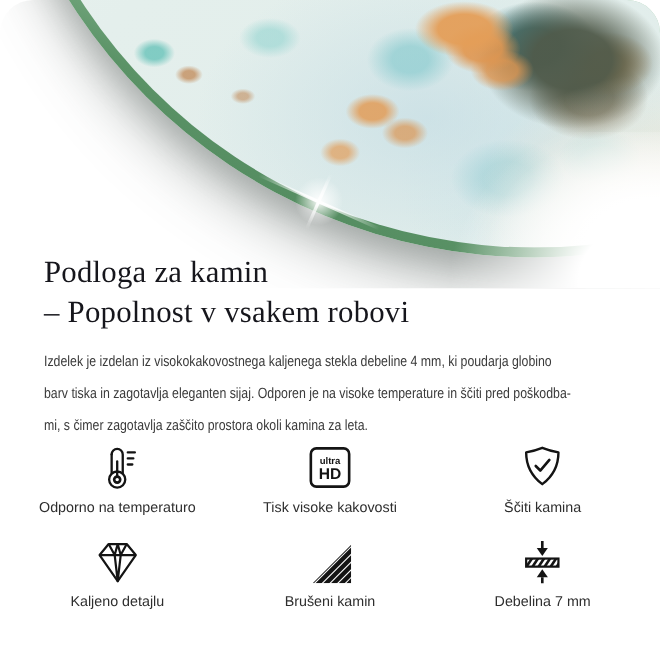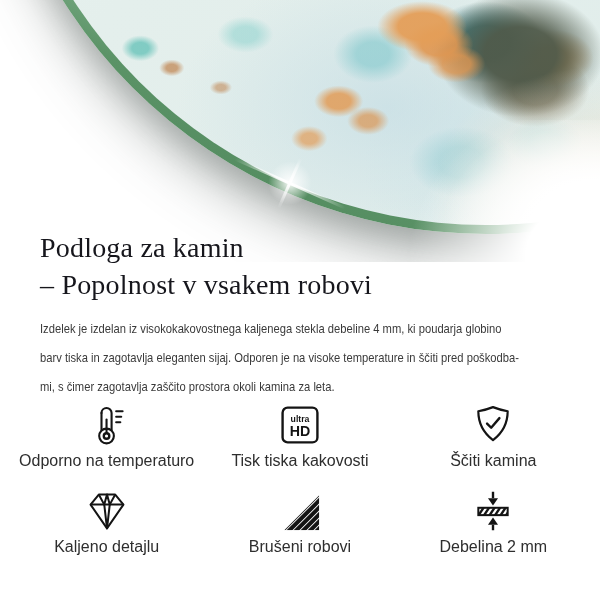--- a/index.html
+++ b/index.html
@@ -1,18 +1,19 @@
 <!DOCTYPE html>
 <html style="--background: #ffffff; --heading-text: #16161c; --body-text: #3a3a3a; --label-text: #2e2e2e; --icon-stroke: #141414; --glass-edge-green: #417a4e; --glass-edge-light: #cfe9d4; --marble-teal: #8fcdc7; --marble-blue: #b9d8e6; --marble-orange: #e29c59; --marble-dark: #555d4c;"><head>
 <meta charset="utf-8">
 <style>
   html,body{margin:0;padding:0;background:#fff;}
   .stage{
     position:relative;width:600px;height:600px;overflow:hidden;background:#fff;
     font-family:"Liberation Sans",sans-serif;
+    border-radius:30px;
   }
   
   .hero{position:absolute;left:0;top:0;width:600px;height:262px;overflow:hidden;background:#fff;}
   .glass-bevel{
     position:absolute;left:-14px;top:-766px;width:1000px;height:1000px;border-radius:50%;
     background:linear-gradient(205deg,#cfe9d4 0%,#8abf94 28%,#417a4e 52%,#bfe3c6 68%,#5b9367 84%,#417a4e 100%);
     box-shadow:0 30px 55px -6px rgba(70,82,76,.42),0 12px 26px rgba(70,82,76,.20);
   }
   .glass-art{
     position:absolute;inset:9px;border-radius:50%;
@@ -71,21 +72,21 @@
     position:absolute;left:10px;right:10px;top:402px;
     display:grid;grid-template-columns:repeat(3,1fr);row-gap:20px;
   }
   .feature{display:flex;flex-direction:column;align-items:center;}
   .feature .icon{
     height:46px;display:flex;align-items:center;justify-content:center;
     color:var(--icon-stroke,#141414);margin-bottom:6px;
   }
   .feature .icon svg{display:block;}
   .feature .label{
-    font-size:16px;line-height:14px;color:var(--label-text,#2e2e2e);text-align:center;
+    font-size:13px;line-height:14px;color:var(--label-text,#2e2e2e);text-align:center;
   }
   svg text{font-family:"Liberation Sans",sans-serif;fill:var(--icon-stroke,#141414);}
 </style>
 </head>
 <body>
 
 <div class="stage">
 
   <div class="hero">
     <div class="glass-bevel">
@@ -127,21 +128,21 @@
     </div>
 
     <div class="feature">
       <div class="icon">
         <svg width="44" height="44" viewBox="0 0 48 48" fill="none">
           <rect x="5" y="5" width="38" height="38" rx="5.5" stroke="currentColor" stroke-width="2.6"></rect>
           <text x="24" y="20.5" font-size="9.5" font-weight="700" text-anchor="middle">ultra</text>
           <text x="24" y="35.5" font-size="15.5" font-weight="800" text-anchor="middle">HD</text>
         </svg>
       </div>
-      <span class="label">Tisk tiska kakovosti</span>
+      <span class="label">Tisk visoke kakovosti</span>
     </div>
 
     <div class="feature">
       <div class="icon">
         <svg width="44" height="46" viewBox="0 0 48 48" fill="none" stroke="currentColor" stroke-width="2.4" stroke-linecap="round" stroke-linejoin="round">
           <path d="M24,4.5 C29,6.5 34.5,8 40,9 C40,20 36.5,31 24,40.5 C11.5,31 8,20 8,9 C13.5,8 19,6.5 24,4.5 Z"></path>
           <path d="M17.5,22.5 L22,27 L31,16.5" stroke-width="2.6"></path>
         </svg>
       </div>
       <span class="label">Ščiti kamina</span>
@@ -170,21 +171,21 @@
           <g clip-path="url(#tri)" stroke="currentColor" stroke-width="4.6">
             <line x1="2" y1="48" x2="48" y2="2"></line>
             <line x1="10" y1="48" x2="48" y2="10"></line>
             <line x1="18" y1="48" x2="48" y2="18"></line>
             <line x1="26" y1="48" x2="48" y2="26"></line>
             <line x1="34" y1="48" x2="48" y2="34"></line>
             <line x1="42" y1="48" x2="48" y2="42"></line>
           </g>
         </svg>
       </div>
-      <span class="label">Brušeni robovi</span>
+      <span class="label">Brušeni kamin</span>
     </div>
 
     <div class="feature">
       <div class="icon">
         <svg width="44" height="46" viewBox="0 0 48 48" fill="none">
           <defs>
             <clipPath id="bar">
                 <rect x="8" y="20.5" width="32" height="8"></rect>
               </clipPath>
           </defs>
@@ -196,17 +197,17 @@
             <line x1="24" y1="32" x2="34" y2="17"></line>
             <line x1="30" y1="32" x2="40" y2="17"></line>
             <line x1="36" y1="32" x2="46" y2="17"></line>
           </g>
           <line x1="24" y1="3" x2="24" y2="10" stroke="currentColor" stroke-width="2.6"></line>
           <polygon points="18.5,10 29.5,10 24,18" fill="currentColor"></polygon>
           <line x1="24" y1="45" x2="24" y2="39" stroke="currentColor" stroke-width="2.6"></line>
           <polygon points="18.5,39 29.5,39 24,31" fill="currentColor"></polygon>
         </svg>
       </div>
-      <span class="label">Debelina 2 mm</span>
+      <span class="label">Debelina 7 mm</span>
     </div>
 
   </div>
 </div>
 
 </body></html>

